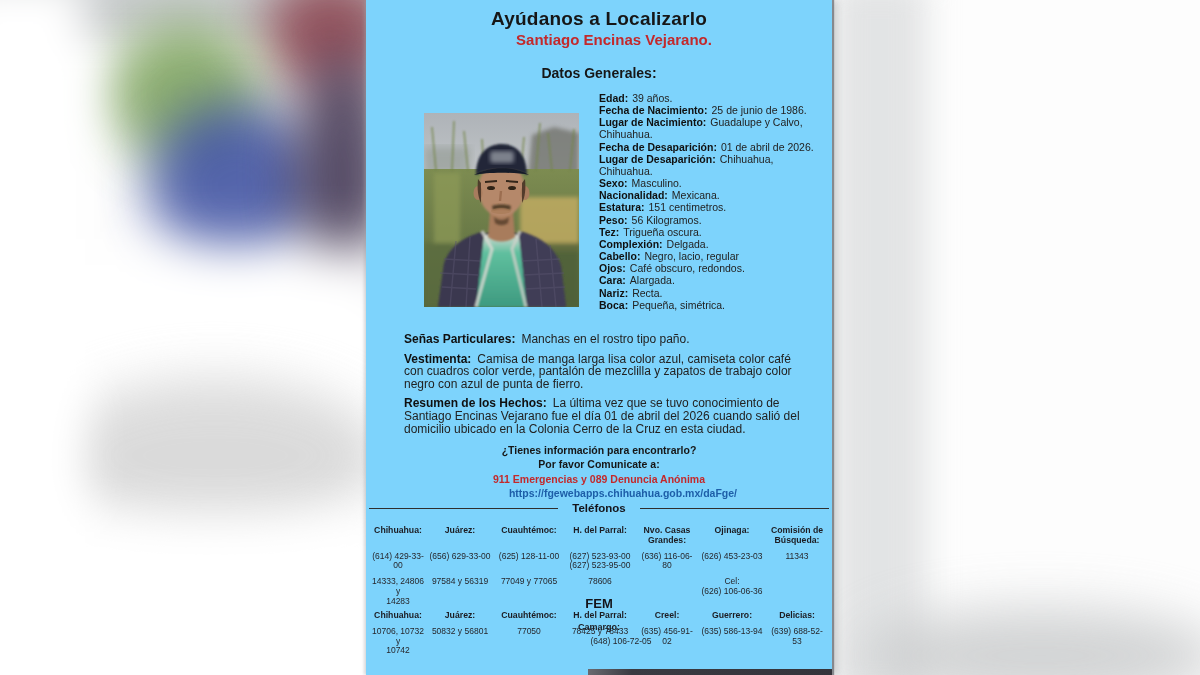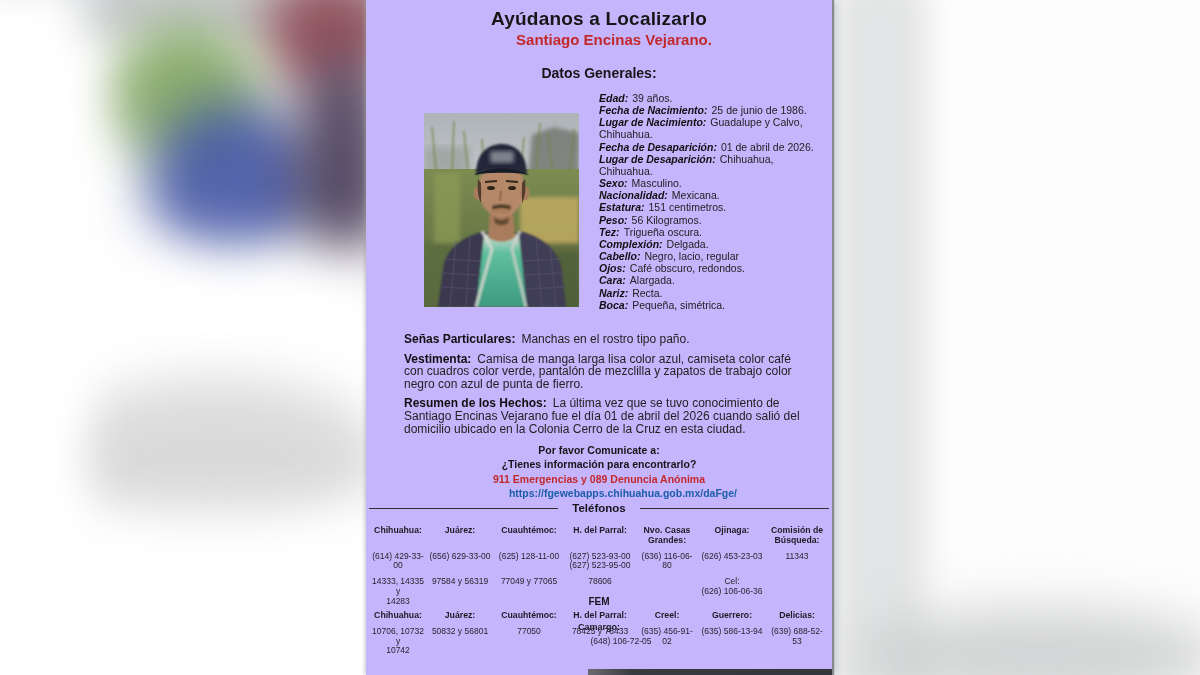--- a/index.html
+++ b/index.html
@@ -20,53 +20,53 @@
   .b-blue{left:148px;top:103px;width:175px;height:165px;background:#3a4da0;opacity:.85;}
   .b-purple{left:293px;top:52px;width:100px;height:235px;background:#463a56;opacity:.9;}
   .b-white-mid{left:-30px;top:252px;width:430px;height:200px;background:#fff;filter:blur(30px);border-radius:0;}
   .b-gray-low{left:48px;top:378px;width:335px;height:155px;background:#d2d2d2;opacity:.8;}
   .b-white-bottom{left:-30px;top:520px;width:430px;height:185px;background:#fff;filter:blur(28px);border-radius:0;}
   .b-left-white{left:-45px;top:-20px;width:130px;height:720px;background:#fff;filter:blur(22px);border-radius:0;}
   .b-right-gray{left:832px;top:-20px;width:95px;height:720px;background:#d8dadb;opacity:.7;border-radius:0;filter:blur(16px);}
   .b-right-low{left:858px;top:608px;width:365px;height:95px;background:#c7c9ca;opacity:.8;}
 
   
-  .poster{position:absolute;left:366px;top:0;width:466px;height:675px;background:#c4b5fd;
+  .poster{position:absolute;left:366px;top:0;width:466px;height:675px;background:#7dd3fc;
           box-shadow:2px 0 1px rgba(110,112,118,.75), 5px 0 7px rgba(150,152,156,.4), -2px 0 3px rgba(160,162,166,.4);
           color:var(--ink);}
 
   .title{margin:0;padding-top:8px;text-align:center;font-size:19px;font-weight:bold;color:#161616;letter-spacing:.2px;}
   .name{margin:1px 0 0;text-align:center;font-size:15px;font-weight:bold;color:var(--red);padding-left:30px;}
   .sechead{margin:17px 0 0;text-align:center;font-size:14px;font-weight:bold;color:#161616;}
 
   .photo{position:absolute;left:58px;top:113px;width:155px;height:194px;overflow:hidden;background:#9aa0a4;}
 
   .fields{position:absolute;left:233px;top:92px;width:230px;font-size:10.5px;line-height:12.15px;color:#222;}
-  .fields .lbl{font-weight:bold;margin-right:4px;color:#101010;font-style:italic;}
+  .fields .lbl{font-weight:bold;margin-right:4px;color:#101010;}
 
   .paras{position:absolute;left:38px;top:333px;width:404px;font-size:12px;line-height:12.6px;color:#222;}
   .paras p{margin:0 0 7px;}
   .paras .lbl{font-weight:bold;margin-right:6px;color:#101010;}
 
   .contact{position:absolute;left:0;top:443px;width:100%;text-align:center;font-size:10.5px;font-weight:bold;line-height:14.4px;color:#161616;}
   .contact .red{color:var(--red);}
   .contact .blue{color:var(--blue);margin-left:48px;}
 
   .telheader{position:absolute;left:3px;top:502px;width:460px;display:flex;align-items:center;gap:14px;}
   .hline{flex:1;height:0;border-top:1.6px solid #2e2e2e;}
   .telword{font-size:11.5px;font-weight:bold;color:#15151b;}
 
   .ptable{position:absolute;left:4px;width:458px;}
   .t1{top:526px;} .t2{top:611px;}
   .prow{display:grid;grid-template-columns:56px 68px 70px 72px 62px 68px 62px;align-items:start;}
   .prow + .prow{margin-top:6px;}
   .cell{text-align:center;font-size:8.5px;line-height:9.8px;color:#26262b;white-space:pre-line;padding:0 1px;}
   .phead .cell{font-weight:bold;font-size:8.7px;color:#1c1c22;}
 
-  .femtitle{position:absolute;top:596px;left:0;width:466px;text-align:center;font-size:10px;font-weight:bold;color:#15151b;margin:0;}
+  .femtitle{position:absolute;top:596px;left:0;width:466px;text-align:center;font-size:13px;font-weight:bold;color:#15151b;margin:0;}
 
   .camargo{position:absolute;top:622px;left:0;width:466px;text-align:center;}
   .camlbl{font-size:9px;font-weight:bold;color:#1c1c22;}
   .camval{font-size:8.5px;margin-top:4px;color:#26262b;padding-left:44px;}
 
   .bottombar{position:absolute;left:222px;top:669px;width:244px;height:6px;
              background:linear-gradient(90deg,#6a6a70,#3a3a41 18%,#34343b);}
 </style>
 </head>
 <body>
@@ -200,22 +200,22 @@
       <div class="field"><span class="lbl">Boca:</span><span class="val">Pequeña, simétrica.</span></div>
     </div>
 
     <div class="paras">
       <p><span class="lbl">Señas Particulares:</span><span>Manchas en el rostro tipo paño.</span></p>
       <p><span class="lbl">Vestimenta:</span><span>Camisa de manga larga lisa color azul, camiseta color café con cuadros color verde, pantalón de mezclilla y zapatos de trabajo color negro con azul de punta de fierro.</span></p>
       <p><span class="lbl">Resumen de los Hechos:</span><span>La última vez que se tuvo conocimiento de Santiago Encinas Vejarano fue el día 01 de abril del 2026 cuando salió del domicilio ubicado en la Colonia Cerro de la Cruz en esta ciudad.</span></p>
     </div>
 
     <div class="contact">
+      <div>¿Tienes información para encontrarlo?</div>
       <div>Por favor Comunicate a:</div>
-      <div>¿Tienes información para encontrarlo?</div>
       <div class="red">911 Emergencias y 089 Denuncia Anónima</div>
       <div class="blue">https://fgewebapps.chihuahua.gob.mx/daFge/</div>
     </div>
 
     <div class="telheader">
       <span class="hline"></span>
       <span class="telword">Teléfonos</span>
       <span class="hline"></span>
     </div>
 
@@ -235,21 +235,21 @@
         <div class="cell">(614) 429-33-00</div>
         <div class="cell">(656) 629-33-00</div>
         <div class="cell">(625) 128-11-00</div>
         <div class="cell">(627) 523-93-00
 (627) 523-95-00</div>
         <div class="cell">(636) 116-06-80</div>
         <div class="cell">(626) 453-23-03</div>
         <div class="cell">11343</div>
       </div>
       <div class="prow">
-        <div class="cell">14333, 14335 y
+        <div class="cell">14333, 24806 y
 14283</div>
         <div class="cell">97584 y 56319</div>
         <div class="cell">77049 y 77065</div>
         <div class="cell">78606</div>
         <div class="cell"></div>
         <div class="cell">Cel:
 (626) 106-06-36</div>
         <div class="cell"></div>
       </div>
     </div>

